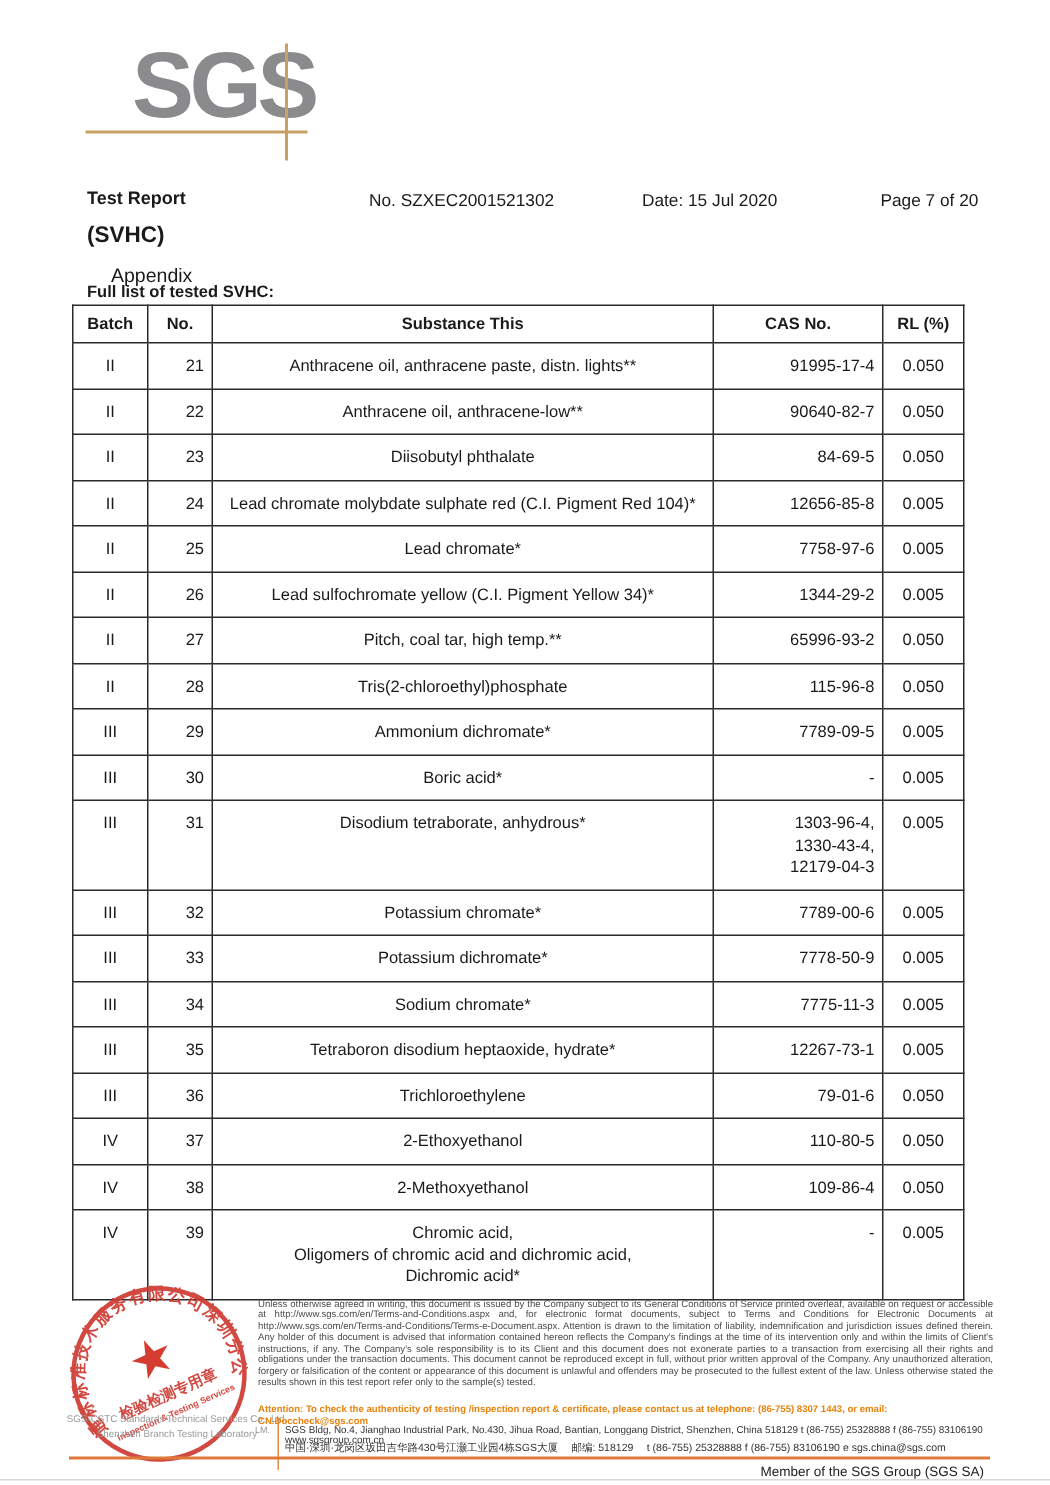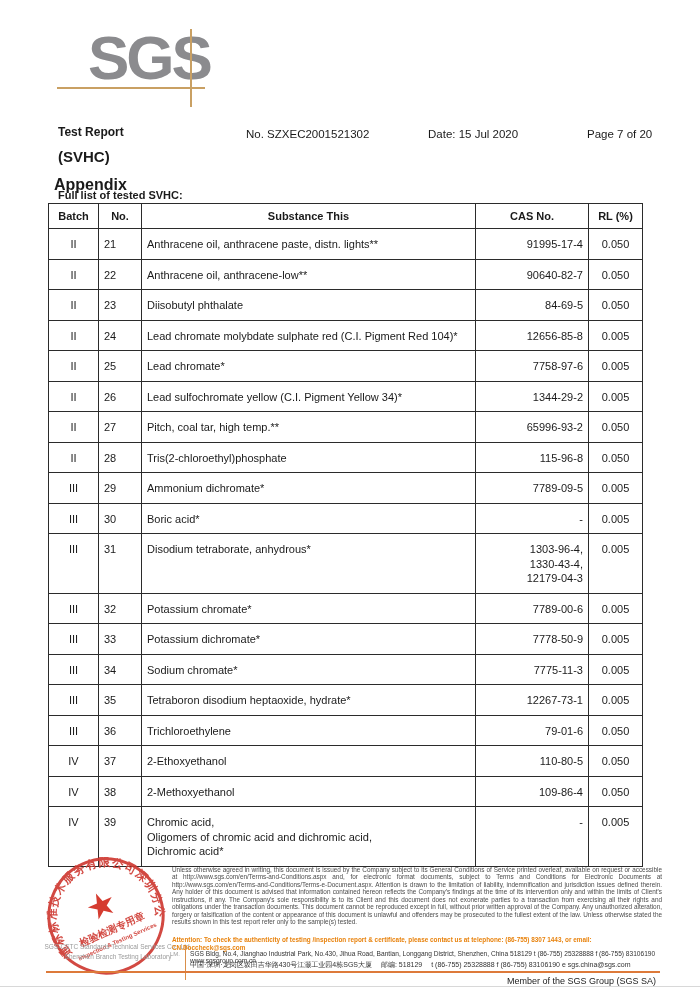--- a/index.html
+++ b/index.html
@@ -13,32 +13,32 @@
   .logo-hline { position:absolute; left:57px; top:87px; width:148px; height:2px; background:#c9a063; }
   .logo-vline { position:absolute; left:190px; top:29px; width:2px; height:78px; background:#c9a063; }
 
   
   .title1 { position:absolute; left:58px; top:125px; font-size:12px; font-weight:bold; }
   .title2 { position:absolute; left:58px; top:148px; font-size:15px; font-weight:bold; }
   .meta-no   { position:absolute; left:246px; top:128px; font-size:11.5px; }
   .meta-date { position:absolute; left:428px; top:128px; font-size:11.5px; }
   .meta-page { position:absolute; left:587px; top:128px; font-size:11.5px; }
 
-  .appendix { position:absolute; left:54px; top:176px; font-size:16px; font-weight:bold; }
+  .appendix { position:absolute; left:74px; top:176px; font-size:13px; font-weight:normal; }
   .subtitle { position:absolute; left:58px; top:189px; font-size:11px; font-weight:bold; }
 
   
   table.svhc { position:absolute; left:48px; top:203px; width:594px;
                border-collapse:collapse; table-layout:fixed; font-size:11px; }
   table.svhc th, table.svhc td { border:1px solid #2b2b2b; }
   table.svhc th { height:25px; font-weight:bold; text-align:center; vertical-align:middle; font-size:11px; }
   table.svhc td { vertical-align:top; padding:8px 5px 7px 5px; line-height:1.32; }
   .col-batch { width:50px; text-align:center; }
-  .col-no { width:43px; text-align:left; }
-  .col-substance { width:334px; text-align:left; white-space:pre-line; }
+  .col-no { width:43px; text-align:right; }
+  .col-substance { width:334px; text-align:center; white-space:pre-line; }
   .col-cas { width:113px; text-align:right; white-space:pre-line; }
   .col-rl { width:54px; text-align:center; }
 
   
   .stamp-wrap { position:absolute; left:44px; top:854px; width:124px; height:124px;
                 transform:rotate(-24deg); opacity:0.92; }
   .company-lines { position:absolute; left:38px; top:942px; width:160px; text-align:center;
                    font-size:6.5px; color:#9a9a9a; line-height:1.5; }
   .legal { position:absolute; left:172px; top:866px; width:490px; font-size:6.4px;
            line-height:1.16; color:#4c4c4c; text-align:justify; }

